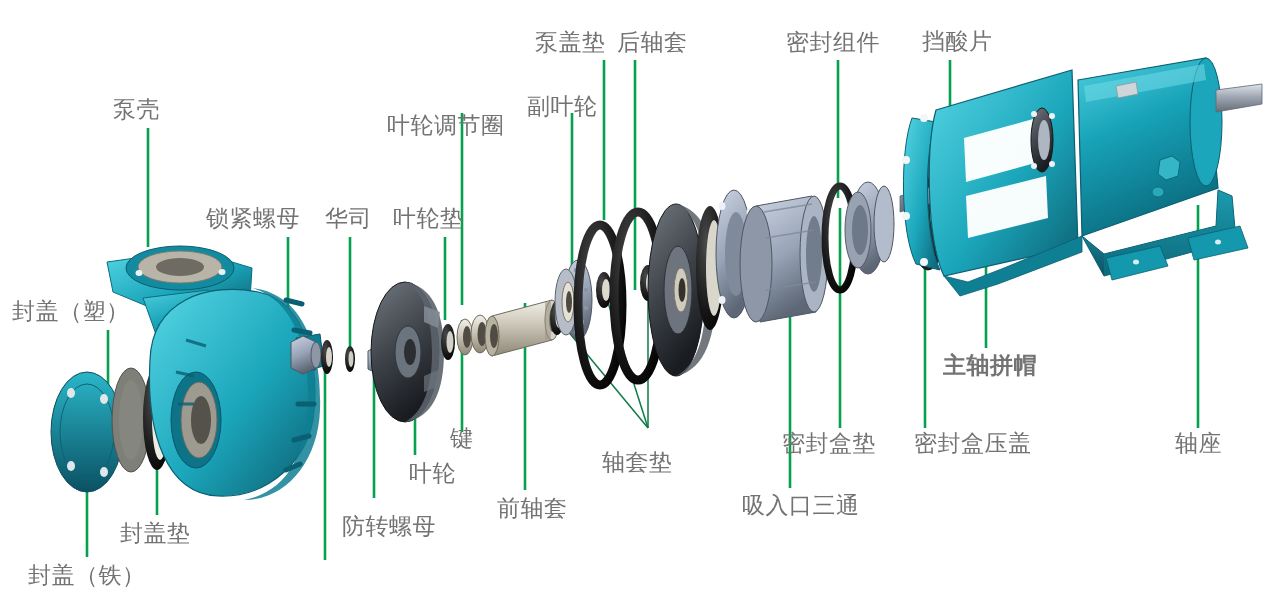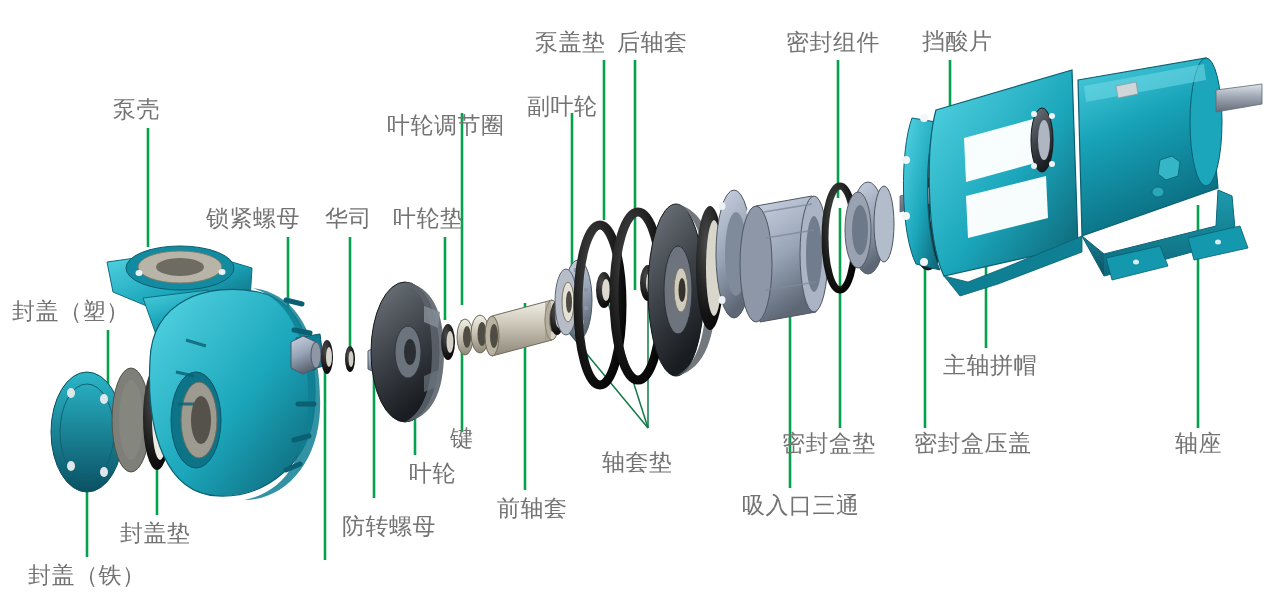--- a/index.html
+++ b/index.html
@@ -429,17 +429,17 @@
   <div class="callout" style="left:742px; top:492px;">吸入口三通</div>
 
   <div class="callout" style="left:782px; top:430px;">密封盒垫</div>
 
   <div class="callout" style="left:786px; top:29px;">密封组件</div>
 
   <div class="callout" style="left:914px; top:430px;text-align:right;">密封盒压盖</div>
 
   <div class="callout" style="left:922px; top:29px;font-family:Liberation Serif, serif;">挡酸片</div>
 
-  <div class="callout" style="left:943px; top:352px;">主轴拼帽</div>
+  <div class="callout" style="left:943px; top:352px;font-weight:bold;">主轴拼帽</div>
 
   <div class="callout" style="left:1175px; top:430px;">轴座</div>
 
 </div>
 
 </body></html>

